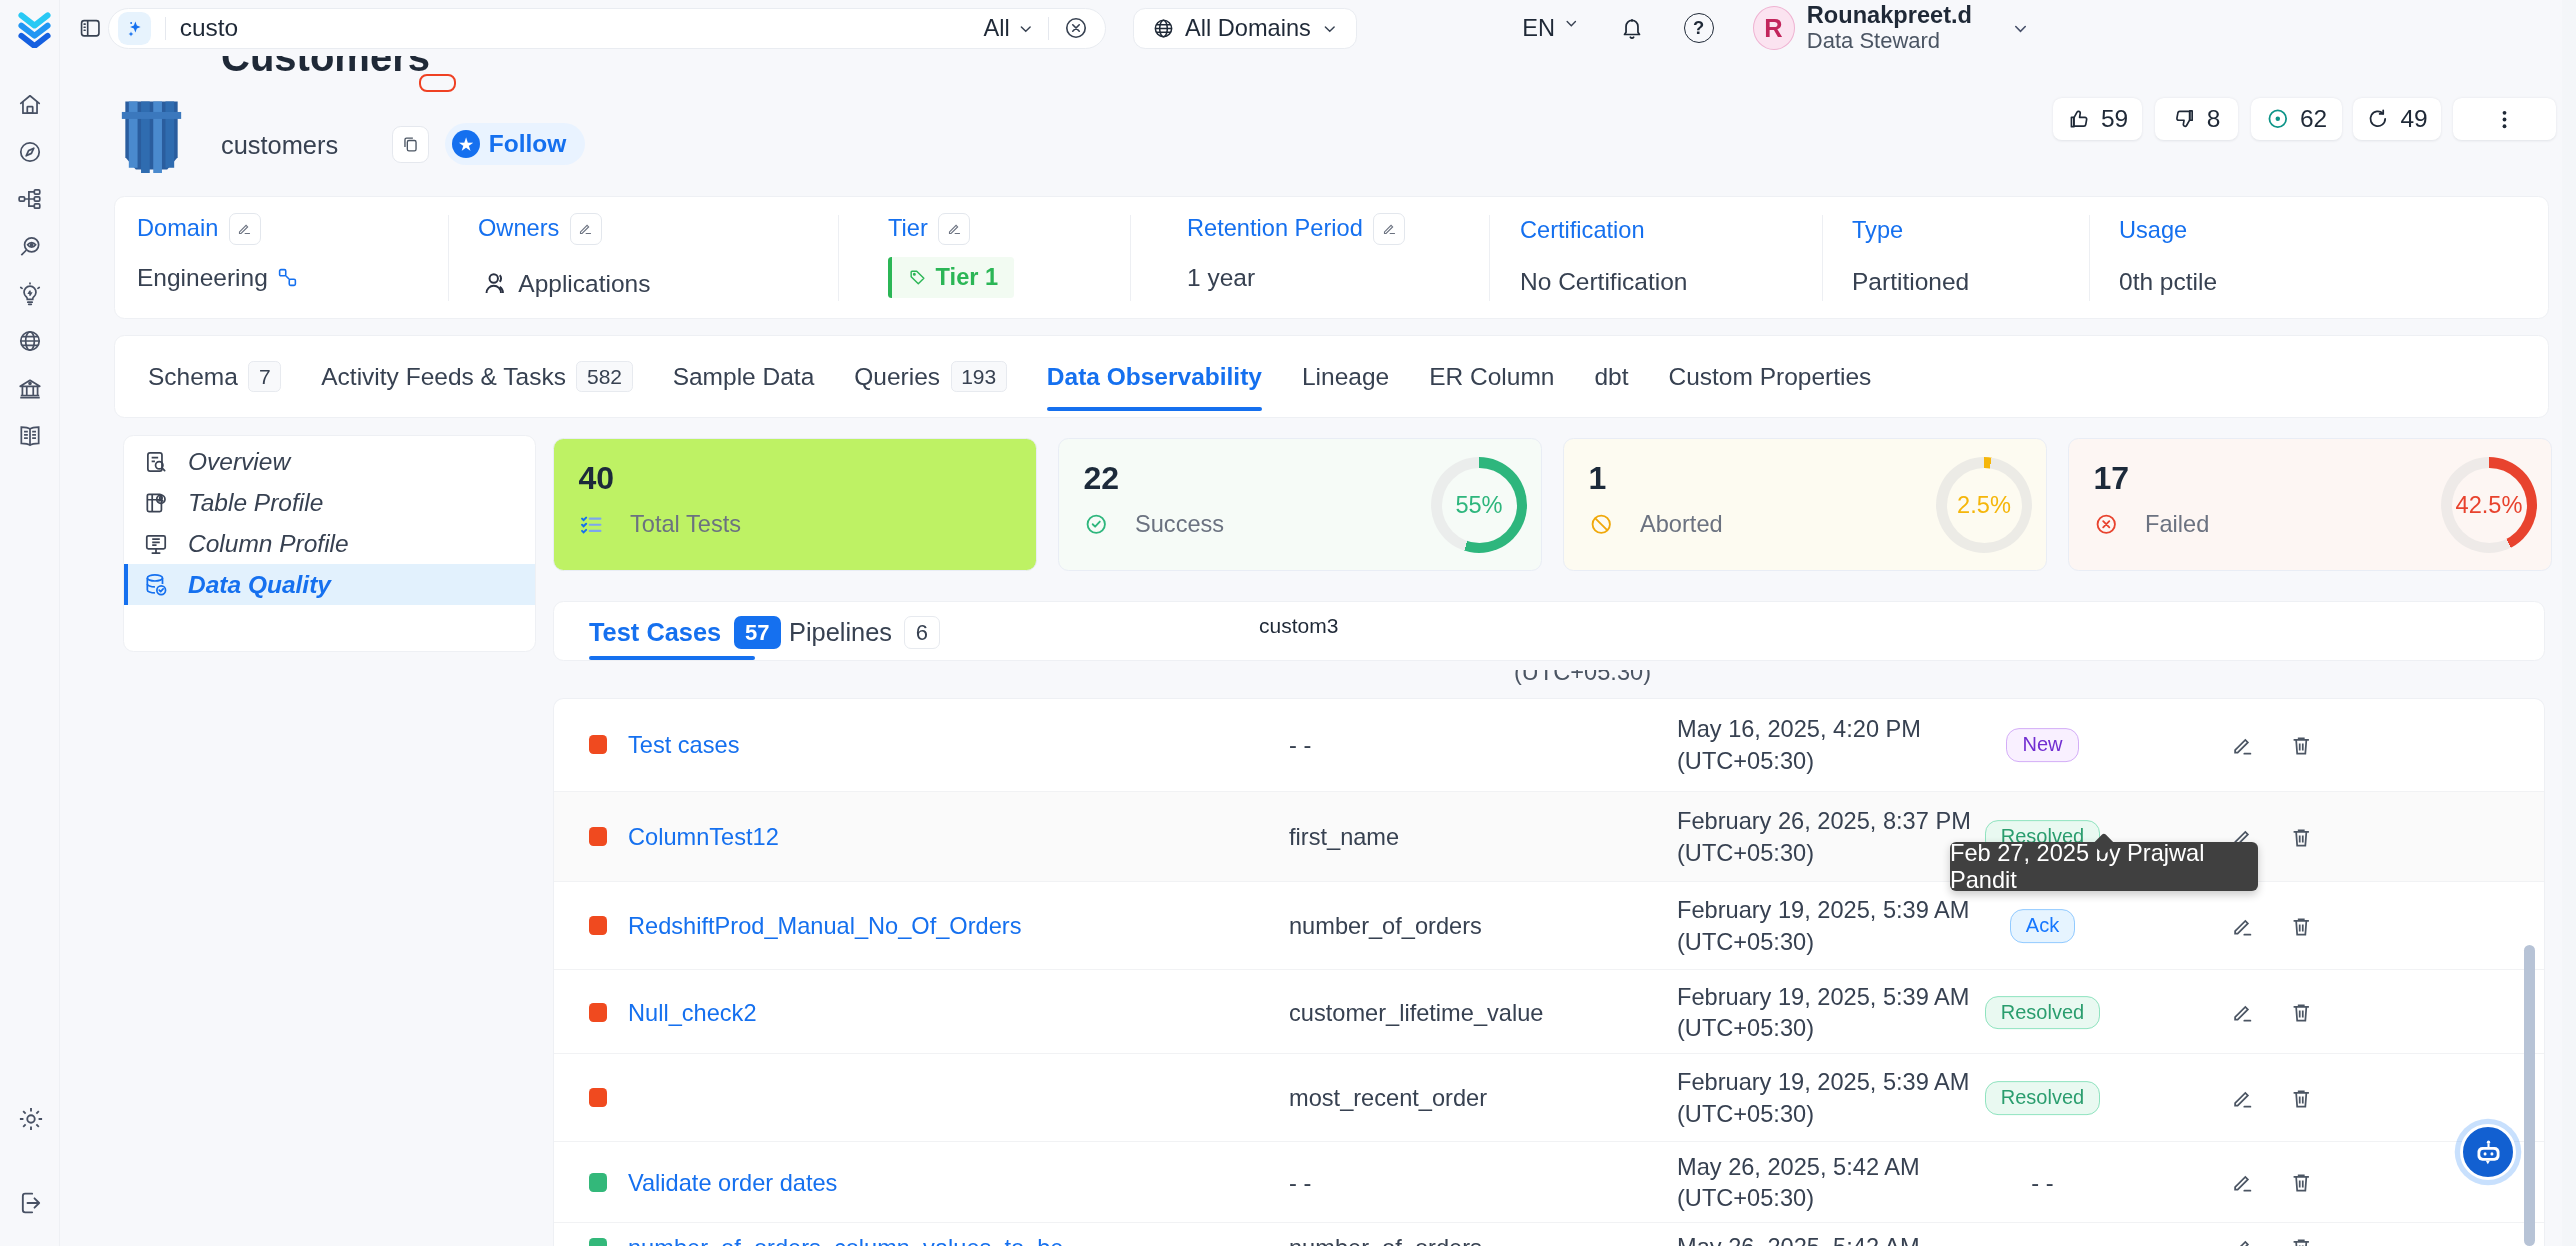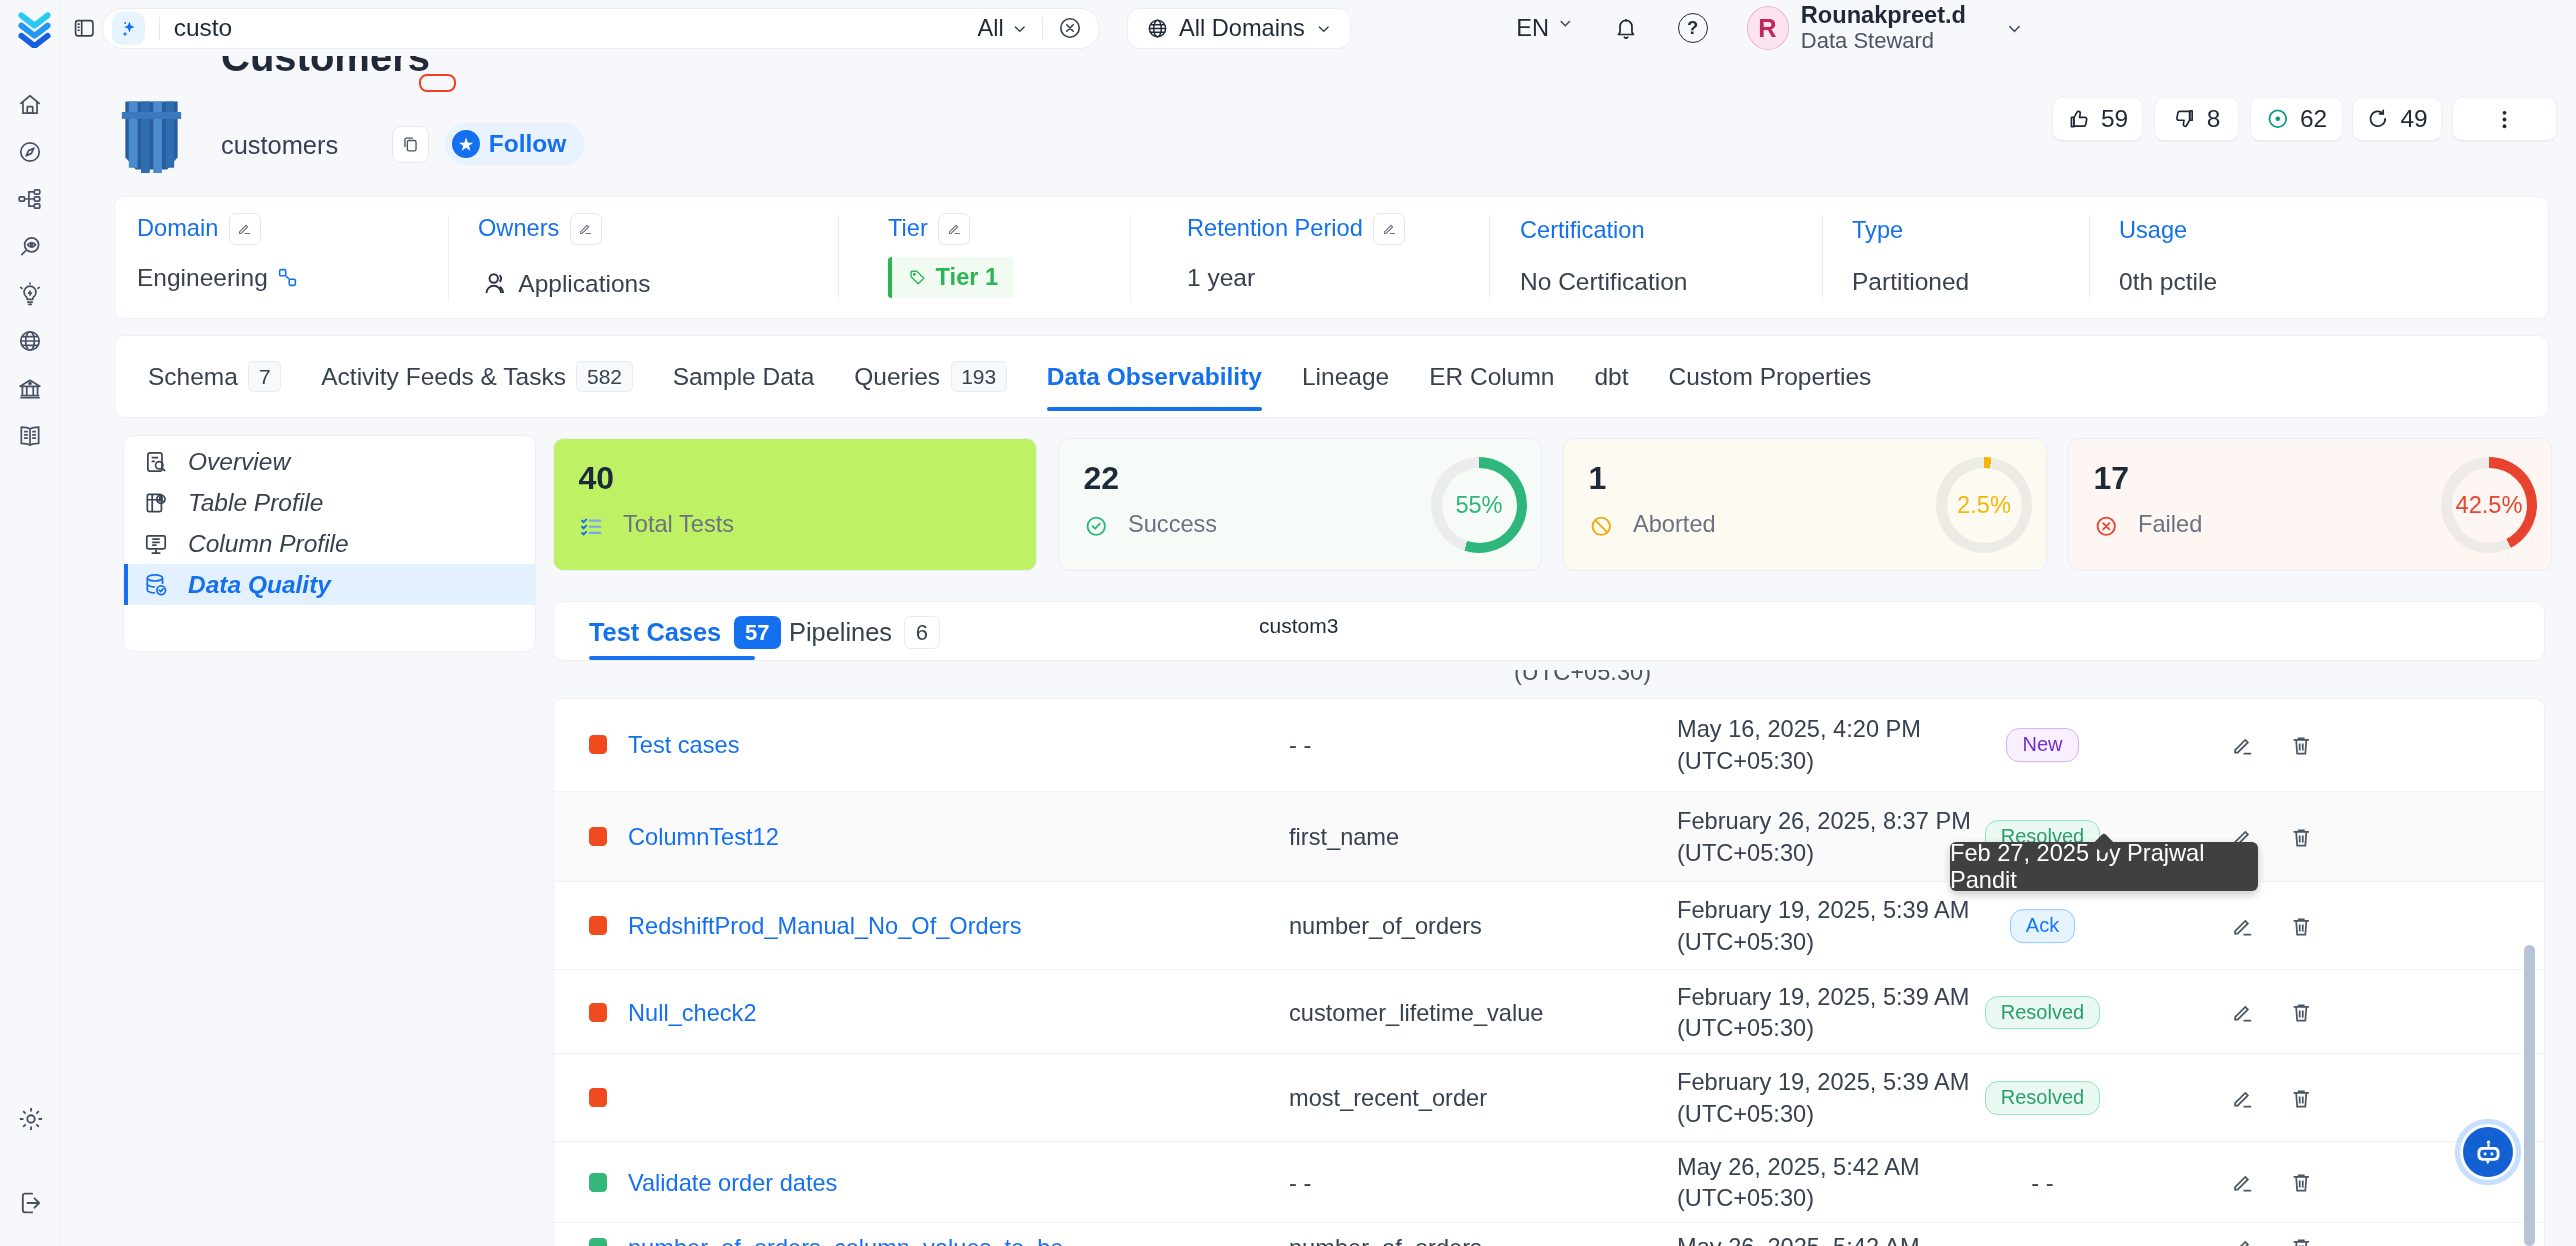--- a/index.html
+++ b/index.html
@@ -2,21 +2,21 @@
 <html style="font-size:14px"><head>
 <meta charset="utf-8">
 <style>
   html,body{margin:0;padding:0;}
   body{width:2576px;height:1246px;overflow:hidden;background:#f7f8fb;
        font-family:"Liberation Sans", sans-serif;color:#374151;}
   .abs{position:absolute;}
   svg{display:block;}
   .ic{display:inline-flex;align-items:center;justify-content:center;flex:none;}
   
-  .topbar{position:absolute;left:4px;top:0;width:2040px;height:56px;background:#f7f8fb;z-index:40;}
+  .topbar{position:absolute;left:10px;top:0;width:2040px;height:56px;background:#f7f8fb;z-index:40;}
   .searchpill{position:absolute;left:98px;top:7.9px;width:998px;height:41px;background:#fff;
       border:0.9px solid #e9ecf1;border-radius:21px;display:flex;align-items:center;padding:0 15.8px 0 8.8px;box-sizing:border-box;}
   .aichip{width:33px;height:33px;border-radius:9.6px;background:#e7f3fd;display:flex;align-items:center;justify-content:center;}
   .vdiv{width:0.9px;height:23px;background:#e5e8ee;margin:0 14px;}
   .searchtext{font-size:24.5px;color:#1f2937;flex:1;}
   .scope{font-size:23.6px;color:#1f2937;display:flex;align-items:center;gap:7px;}
   .domainspill{position:absolute;left:1123px;top:7.9px;height:41px;background:#fff;border:0.9px solid #e9ecf1;
       border-radius:12.3px;display:flex;align-items:center;gap:10.5px;padding:0 17.5px;box-sizing:border-box;}
   .tb-right{position:absolute;right:20px;top:0;height:56px;display:flex;align-items:center;gap:39px;}
   .lang{display:flex;align-items:flex-start;gap:7.9px;font-size:23.6px;color:#1f2937;}
@@ -52,21 +52,21 @@
   .mtab.active{color:#1570ef;font-weight:600;}
   .mtab .cnt{font-size:21px;color:#374151;background:#f8f9fb;border:0.9px solid #e7eaef;border-radius:5.3px;padding:2.6px 9.6px;font-weight:400;}
   .mtab.active .under{position:absolute;left:0;right:0;bottom:7px;height:4.4px;background:#1570ef;border-radius:2.6px;}
   
   .snitem{height:41px;display:flex;align-items:center;gap:19px;padding-left:19px;font-size:24.5px;color:#374151;position:relative;font-style:italic;}
   .snitem.active{background:#e2f1fd;color:#1570ef;font-weight:600;}
   .snitem.active::before{content:"";position:absolute;left:0;top:0;bottom:0;width:4.4px;background:#1570ef;}
   
   .stat{position:absolute;top:438px;width:484px;height:133px;border-radius:10.5px;border:0.9px solid #e9edf5;box-sizing:border-box;padding:21px 24.5px;}
   .snum{font-size:32px;font-weight:600;color:#1c2a3a;}
-  .slabel{display:flex;align-items:flex-end;gap:20px;margin-top:14px;font-size:23.6px;color:#6b7280;}
+  .slabel{display:flex;align-items:center;gap:27px;margin-top:14px;font-size:23.6px;color:#6b7280;}
   .donut{position:absolute;right:14px;top:18.4px;width:96px;height:96px;border-radius:50%;}
   .donut-hole{position:absolute;left:10.5px;top:10.5px;width:75px;height:75px;border-radius:50%;}
   .donut-label{position:absolute;inset:0;display:flex;align-items:center;justify-content:center;font-size:23.6px;}
   
   .tctab{font-size:25.4px;display:flex;align-items:center;gap:12.3px;}
   .tccnt-active{background:#1570ef;color:#fff;border-radius:7px;padding:3.5px 11.4px;font-size:22px;font-weight:600;}
   .tccnt{background:#fff;color:#374151;border:0.9px solid #e7eaef;border-radius:7px;padding:2.6px 10.5px;font-size:22px;}
   
   .trow{position:absolute;left:0;width:1992px;border-top:0.9px solid #f1f2f4;}
   .sq{position:absolute;left:35px;top:50%;margin-top:-9.6px;width:18.4px;height:19px;border-radius:4.4px;}

